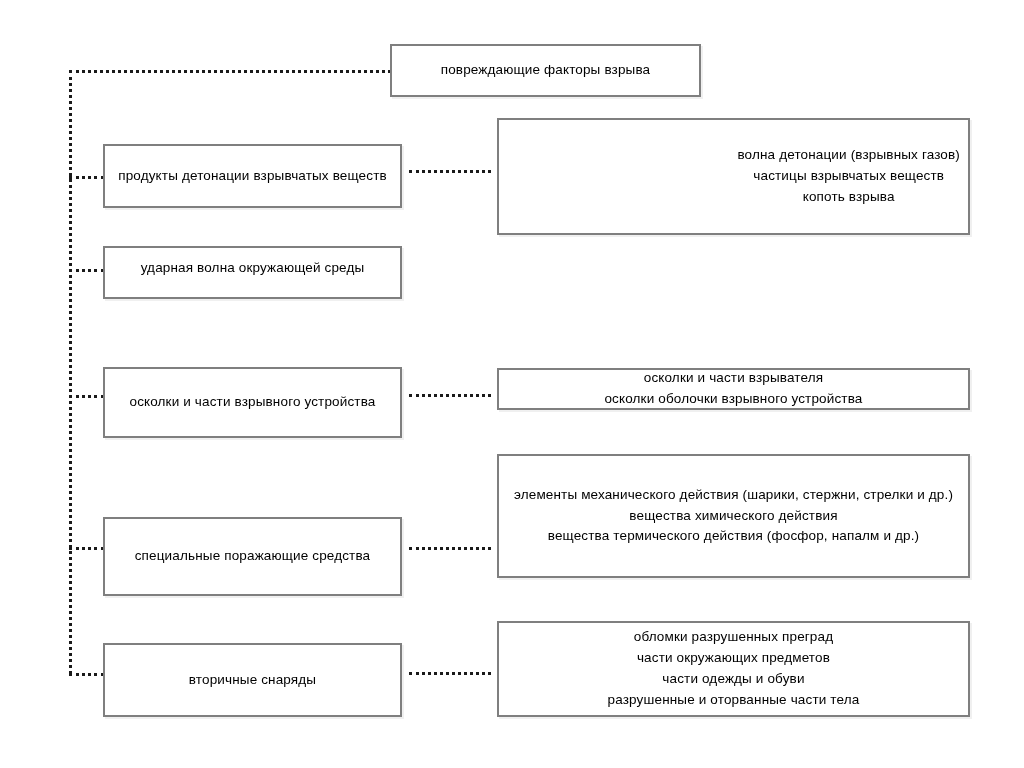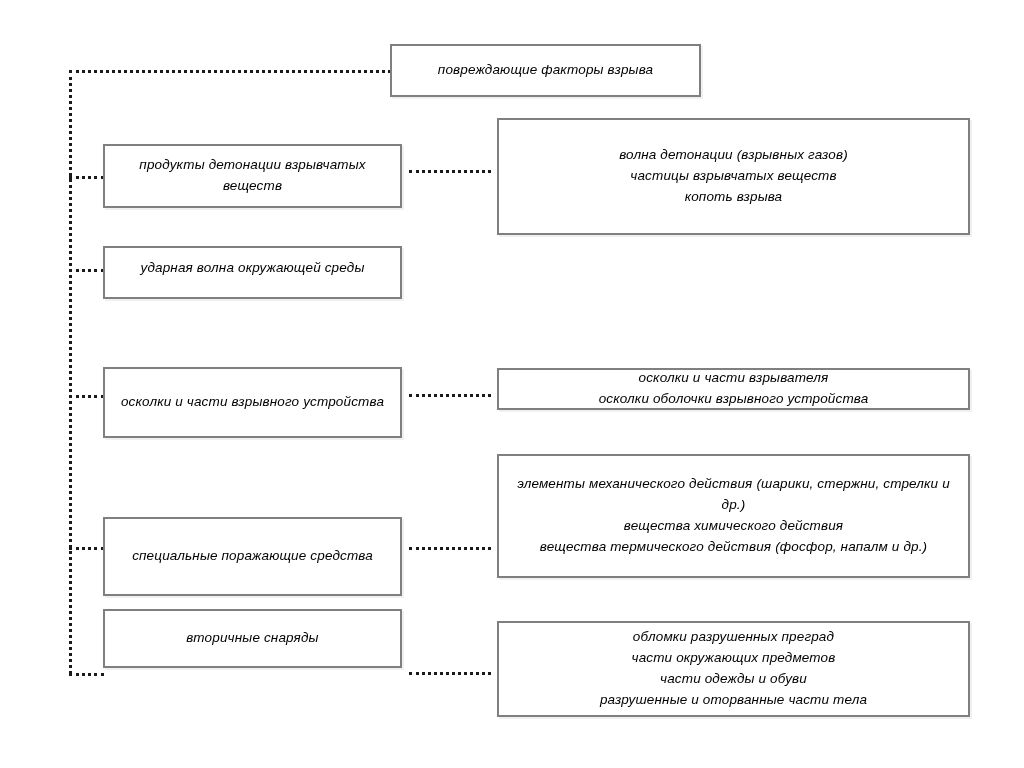--- a/index.html
+++ b/index.html
@@ -34,21 +34,20 @@
     justify-content: center;
     padding: 0 8px;
     font-size: 13.5px;
     line-height: 1.55;
     text-align: center;
     letter-spacing: 0.15px;
   }
   .node .node-text {
     display: block;
     white-space: pre-line;
-    font-style: italic;
   }
   .node.v-center { align-items: center; }
   .node.v-top    { align-items: flex-start; }
 
   
   .node.root {
     left: 390px;
     top: 44px;
     width: 311px;
     height: 53px;
@@ -56,28 +55,28 @@
 
   
   .node.left {
     left: 103px;
     width: 299px;
   }
   .node.left.n-products   { top: 144px; height: 64px; }
   .node.left.n-shockwave  { top: 246px; height: 53px; padding-top: 10px; }
   .node.left.n-fragments  { top: 367px; height: 71px; }
   .node.left.n-special    { top: 517px; height: 79px; }
-  .node.left.n-secondary  { top: 609px; height: 59px; }
+  .node.left.n-secondary  { top: 643px; height: 74px; }
 
   
   .node.right {
     left: 497px;
     width: 473px;
   }
-  .node.right.d-products  { top: 118px;  height: 117px; }
+  .node.right.d-products  { top: 118px;  height: 117px; justify-content: flex-end; }
   .node.right.d-fragments { top: 368px;  height: 42px;  }
   .node.right.d-special   { top: 454px;  height: 124px; }
   .node.right.d-secondary { top: 621px;  height: 96px;  }
 
   
   .trunk {
     position: absolute;
     left: 69px;
     top: 70px;
     width: 0;

